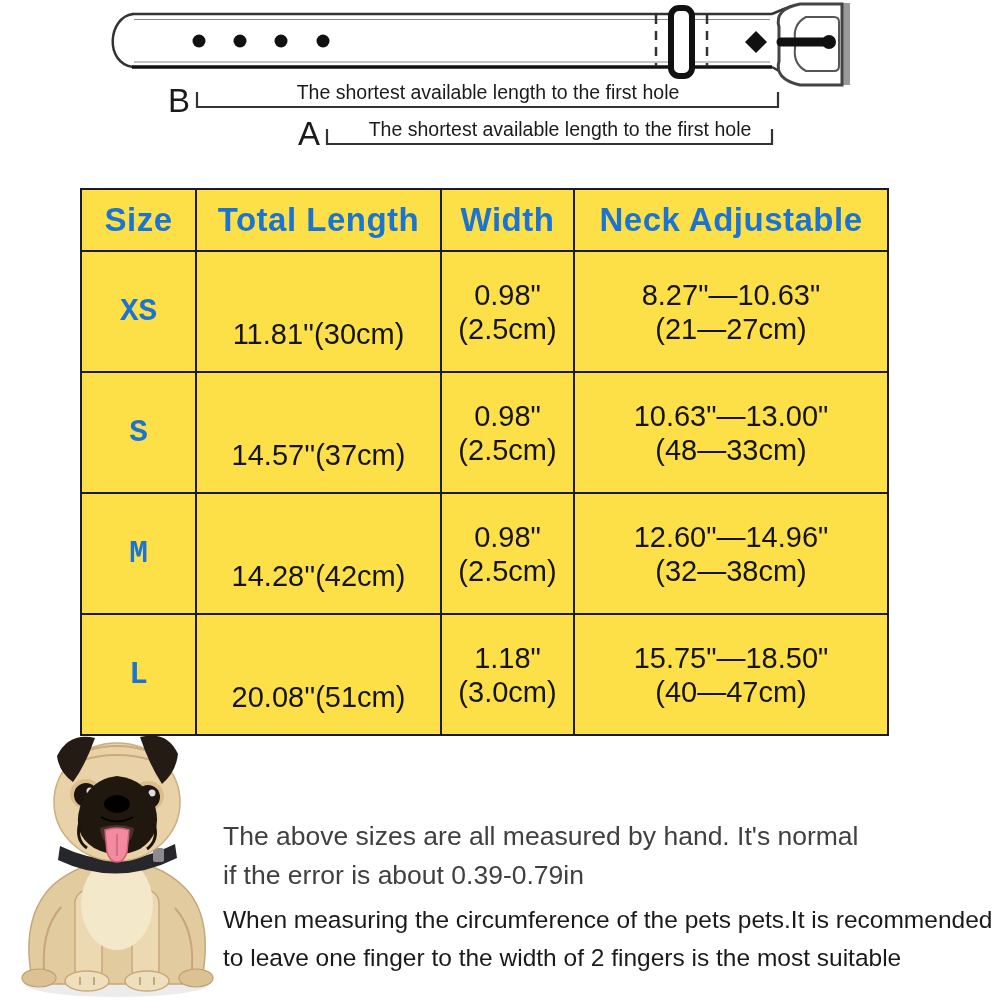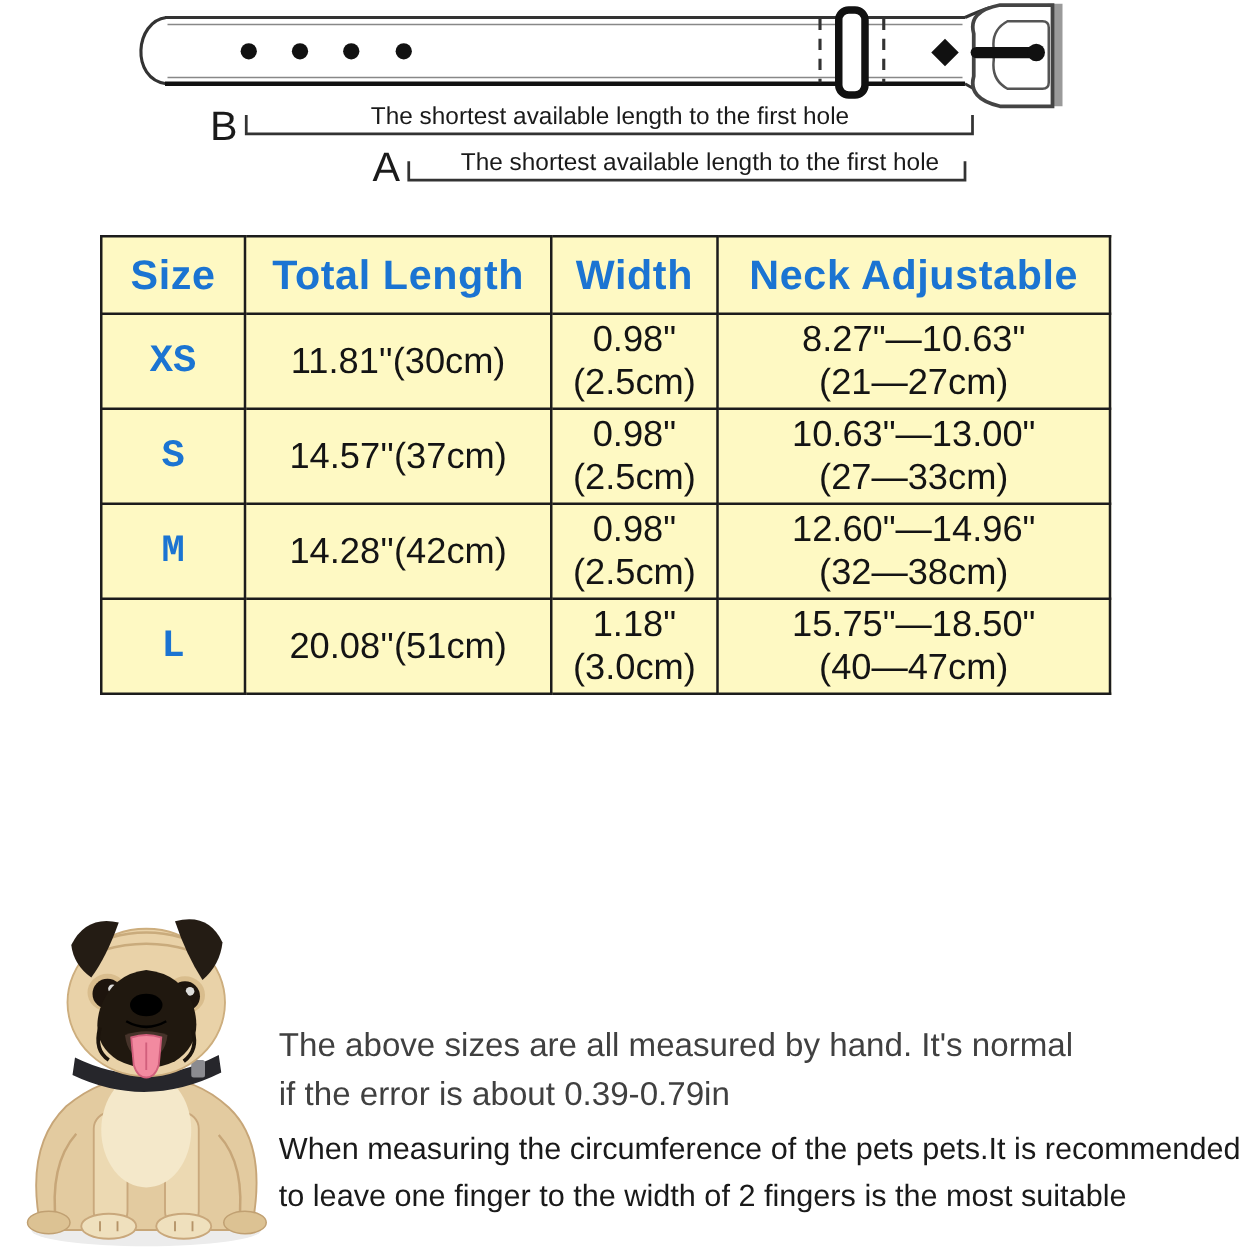--- a/index.html
+++ b/index.html
@@ -6,35 +6,35 @@
   body{width:1000px;height:1000px;font-family:"Liberation Sans", sans-serif;}
   .page{position:relative;width:1000px;height:1000px;background:#fff;overflow:hidden;}
 
   
   .diagram-svg{position:absolute;left:0;top:0;width:1000px;height:170px;}
 
   
   .size-table{
     position:absolute;left:80px;top:188px;
     border-collapse:collapse;table-layout:fixed;
-    background:#fef9c3;
+    background:#fde047;
   }
   .size-table th,.size-table td{
     border:2.5px solid #1c1c1c;
     text-align:center;vertical-align:middle;padding:0;
     overflow:hidden;
   }
   .size-table th{
     color:#1b74d2;font-weight:bold;font-size:33px;height:60px;
     letter-spacing:0.5px;
   }
   .size-table td{height:74px;color:#141414;font-size:29px;}
   .size-table td.size-cell{color:#1b74d2;font-weight:bold;font-size:31px;font-family:Liberation Mono, monospace;}
   .cell-line{line-height:34px;}
-  .one-line{line-height:74px;}
+  .one-line{line-height:74px;margin-top:45px;}
 
   
   .warning-text{
     position:absolute;left:223px;top:817px;width:720px;
     color:#404040;font-size:26.5px;line-height:39px;white-space:nowrap;
   }
   .measure-text{
     position:absolute;left:223px;top:901px;width:775px;
     color:#1a1a1a;font-size:24.5px;line-height:38px;white-space:nowrap;
   }
@@ -130,21 +130,21 @@
         <td class="size-cell">S</td>
         <td>
             <div class="one-line">14.57''(37cm)</div>
           </td>
         <td>
           <div class="cell-line">0.98"</div>
           <div class="cell-line">(2.5cm)</div>
         </td>
         <td>
           <div class="cell-line">10.63"—13.00"</div>
-          <div class="cell-line">(27—33cm)</div>
+          <div class="cell-line">(48—33cm)</div>
         </td>
       </tr>
       <tr>
         <td class="size-cell">M</td>
         <td>
             <div class="one-line">14.28''(42cm)</div>
           </td>
         <td>
           <div class="cell-line">0.98"</div>
           <div class="cell-line">(2.5cm)</div>

